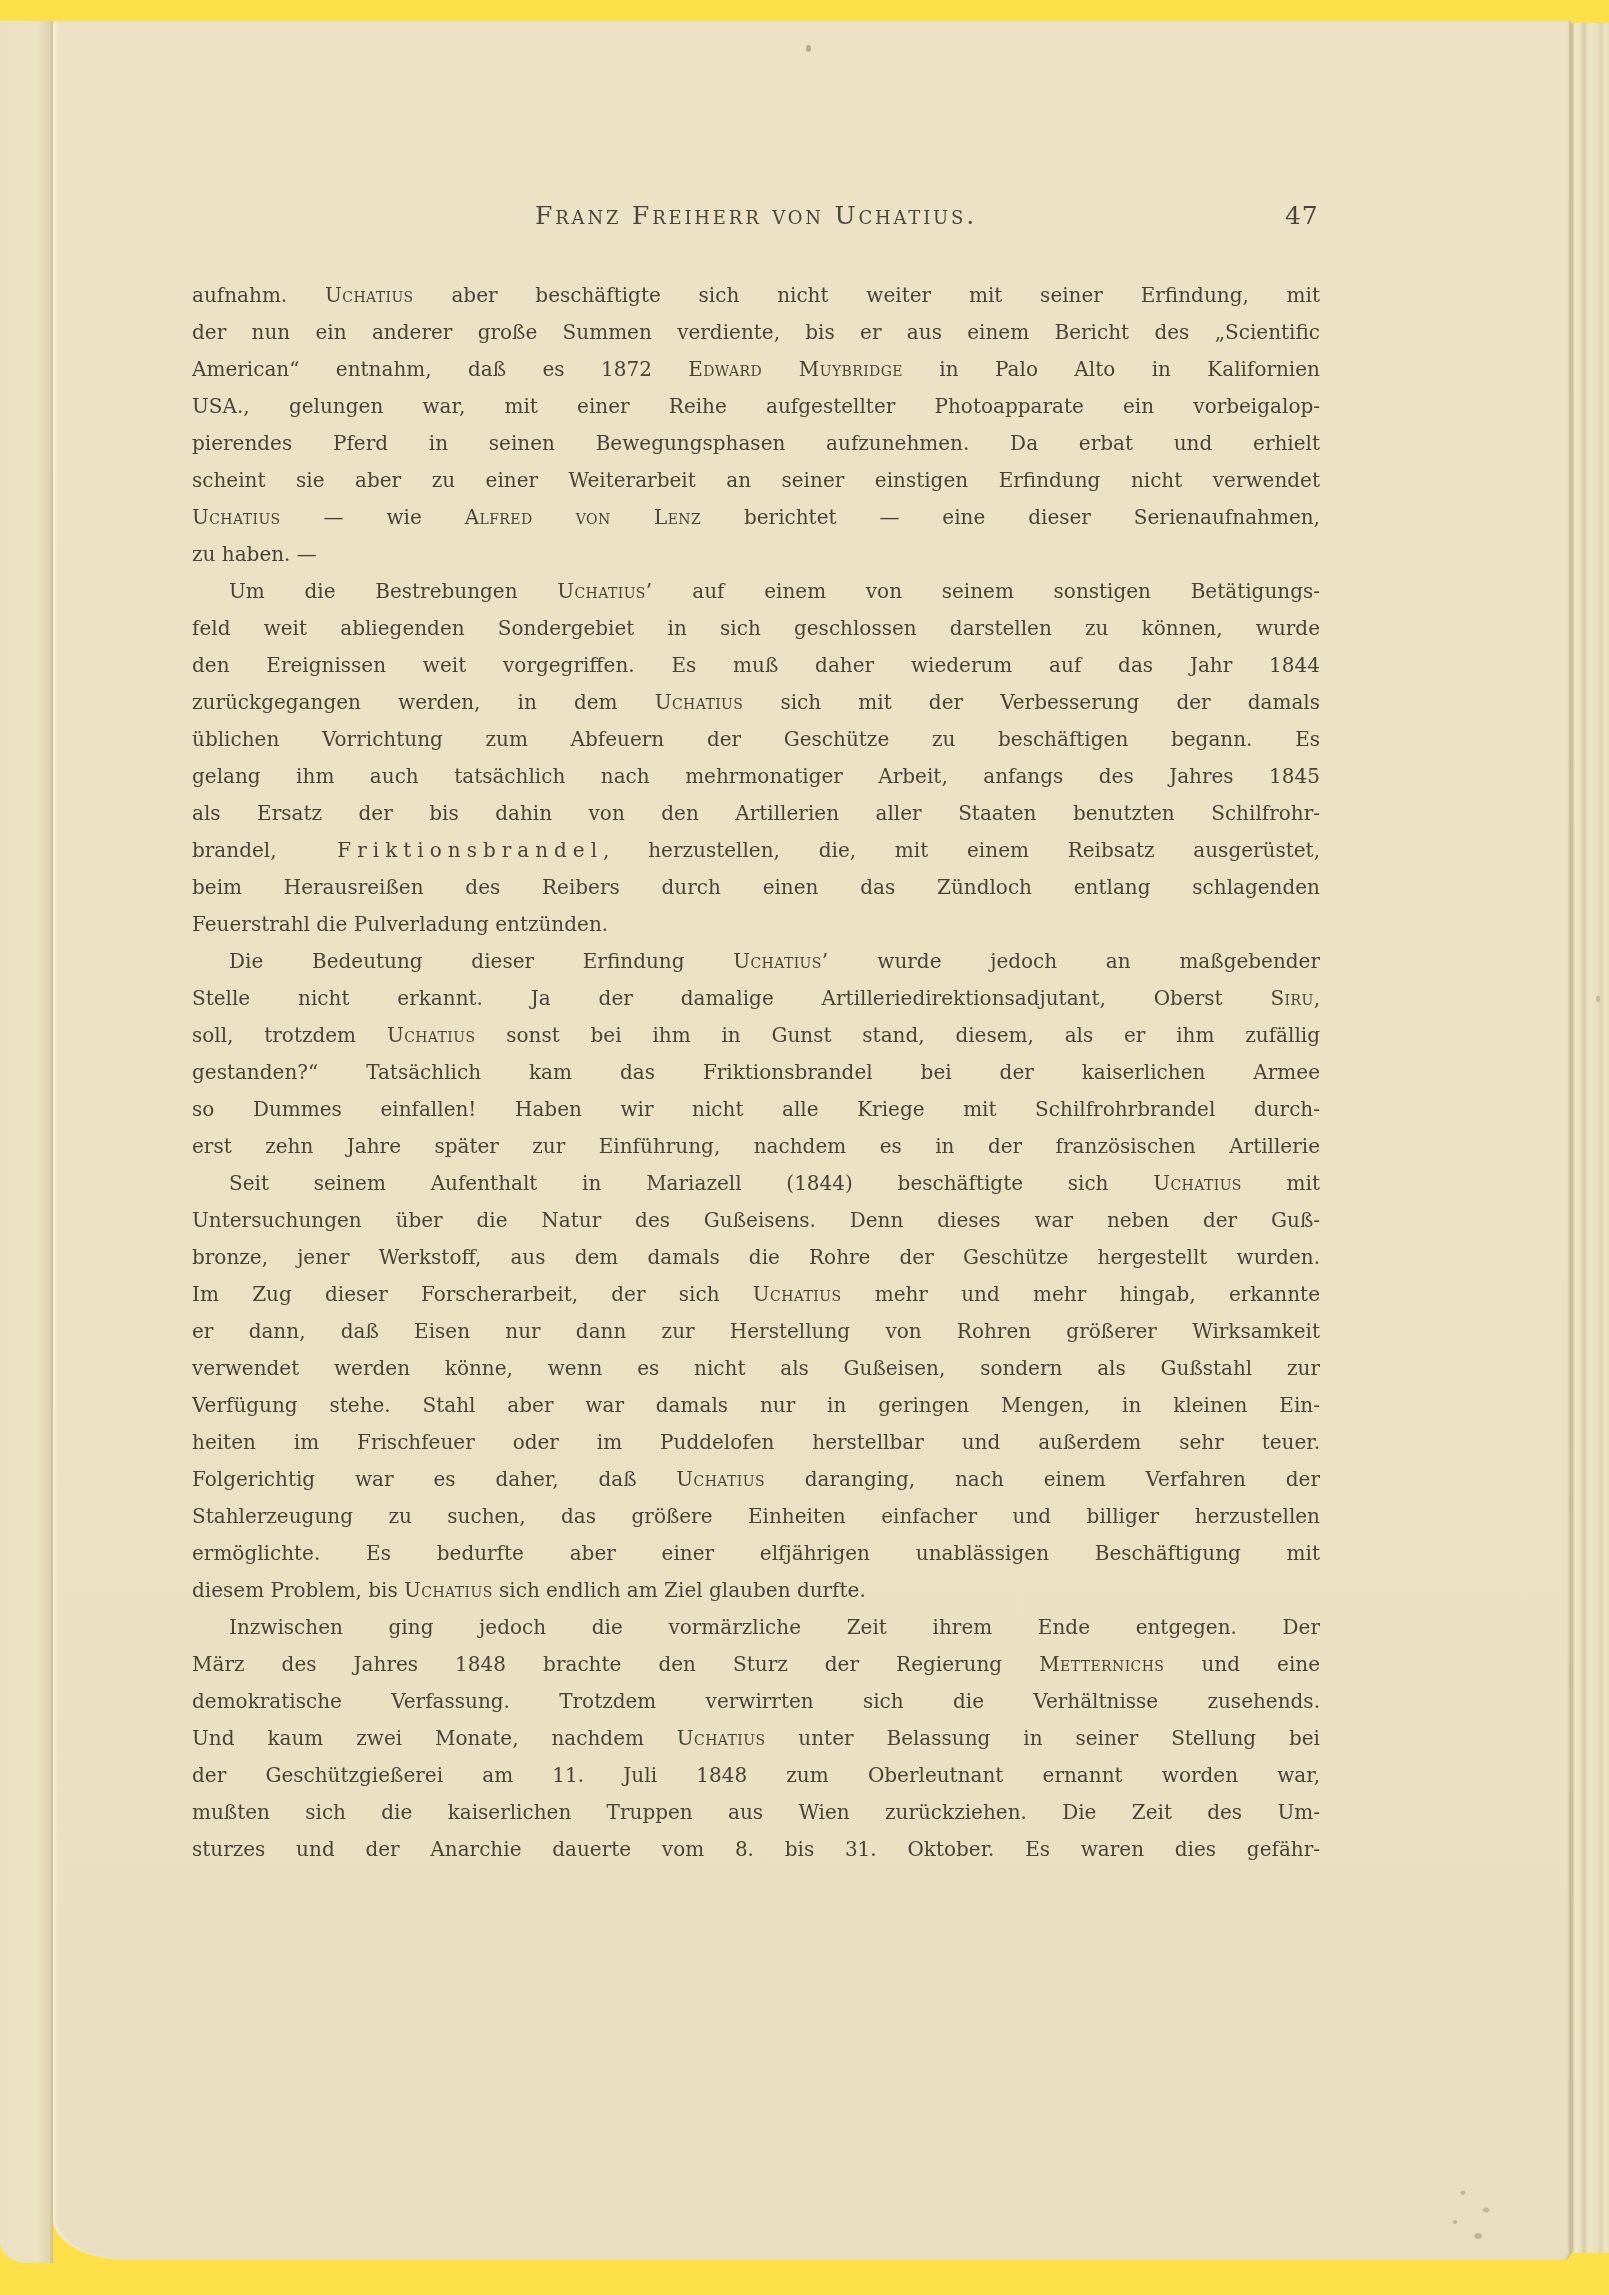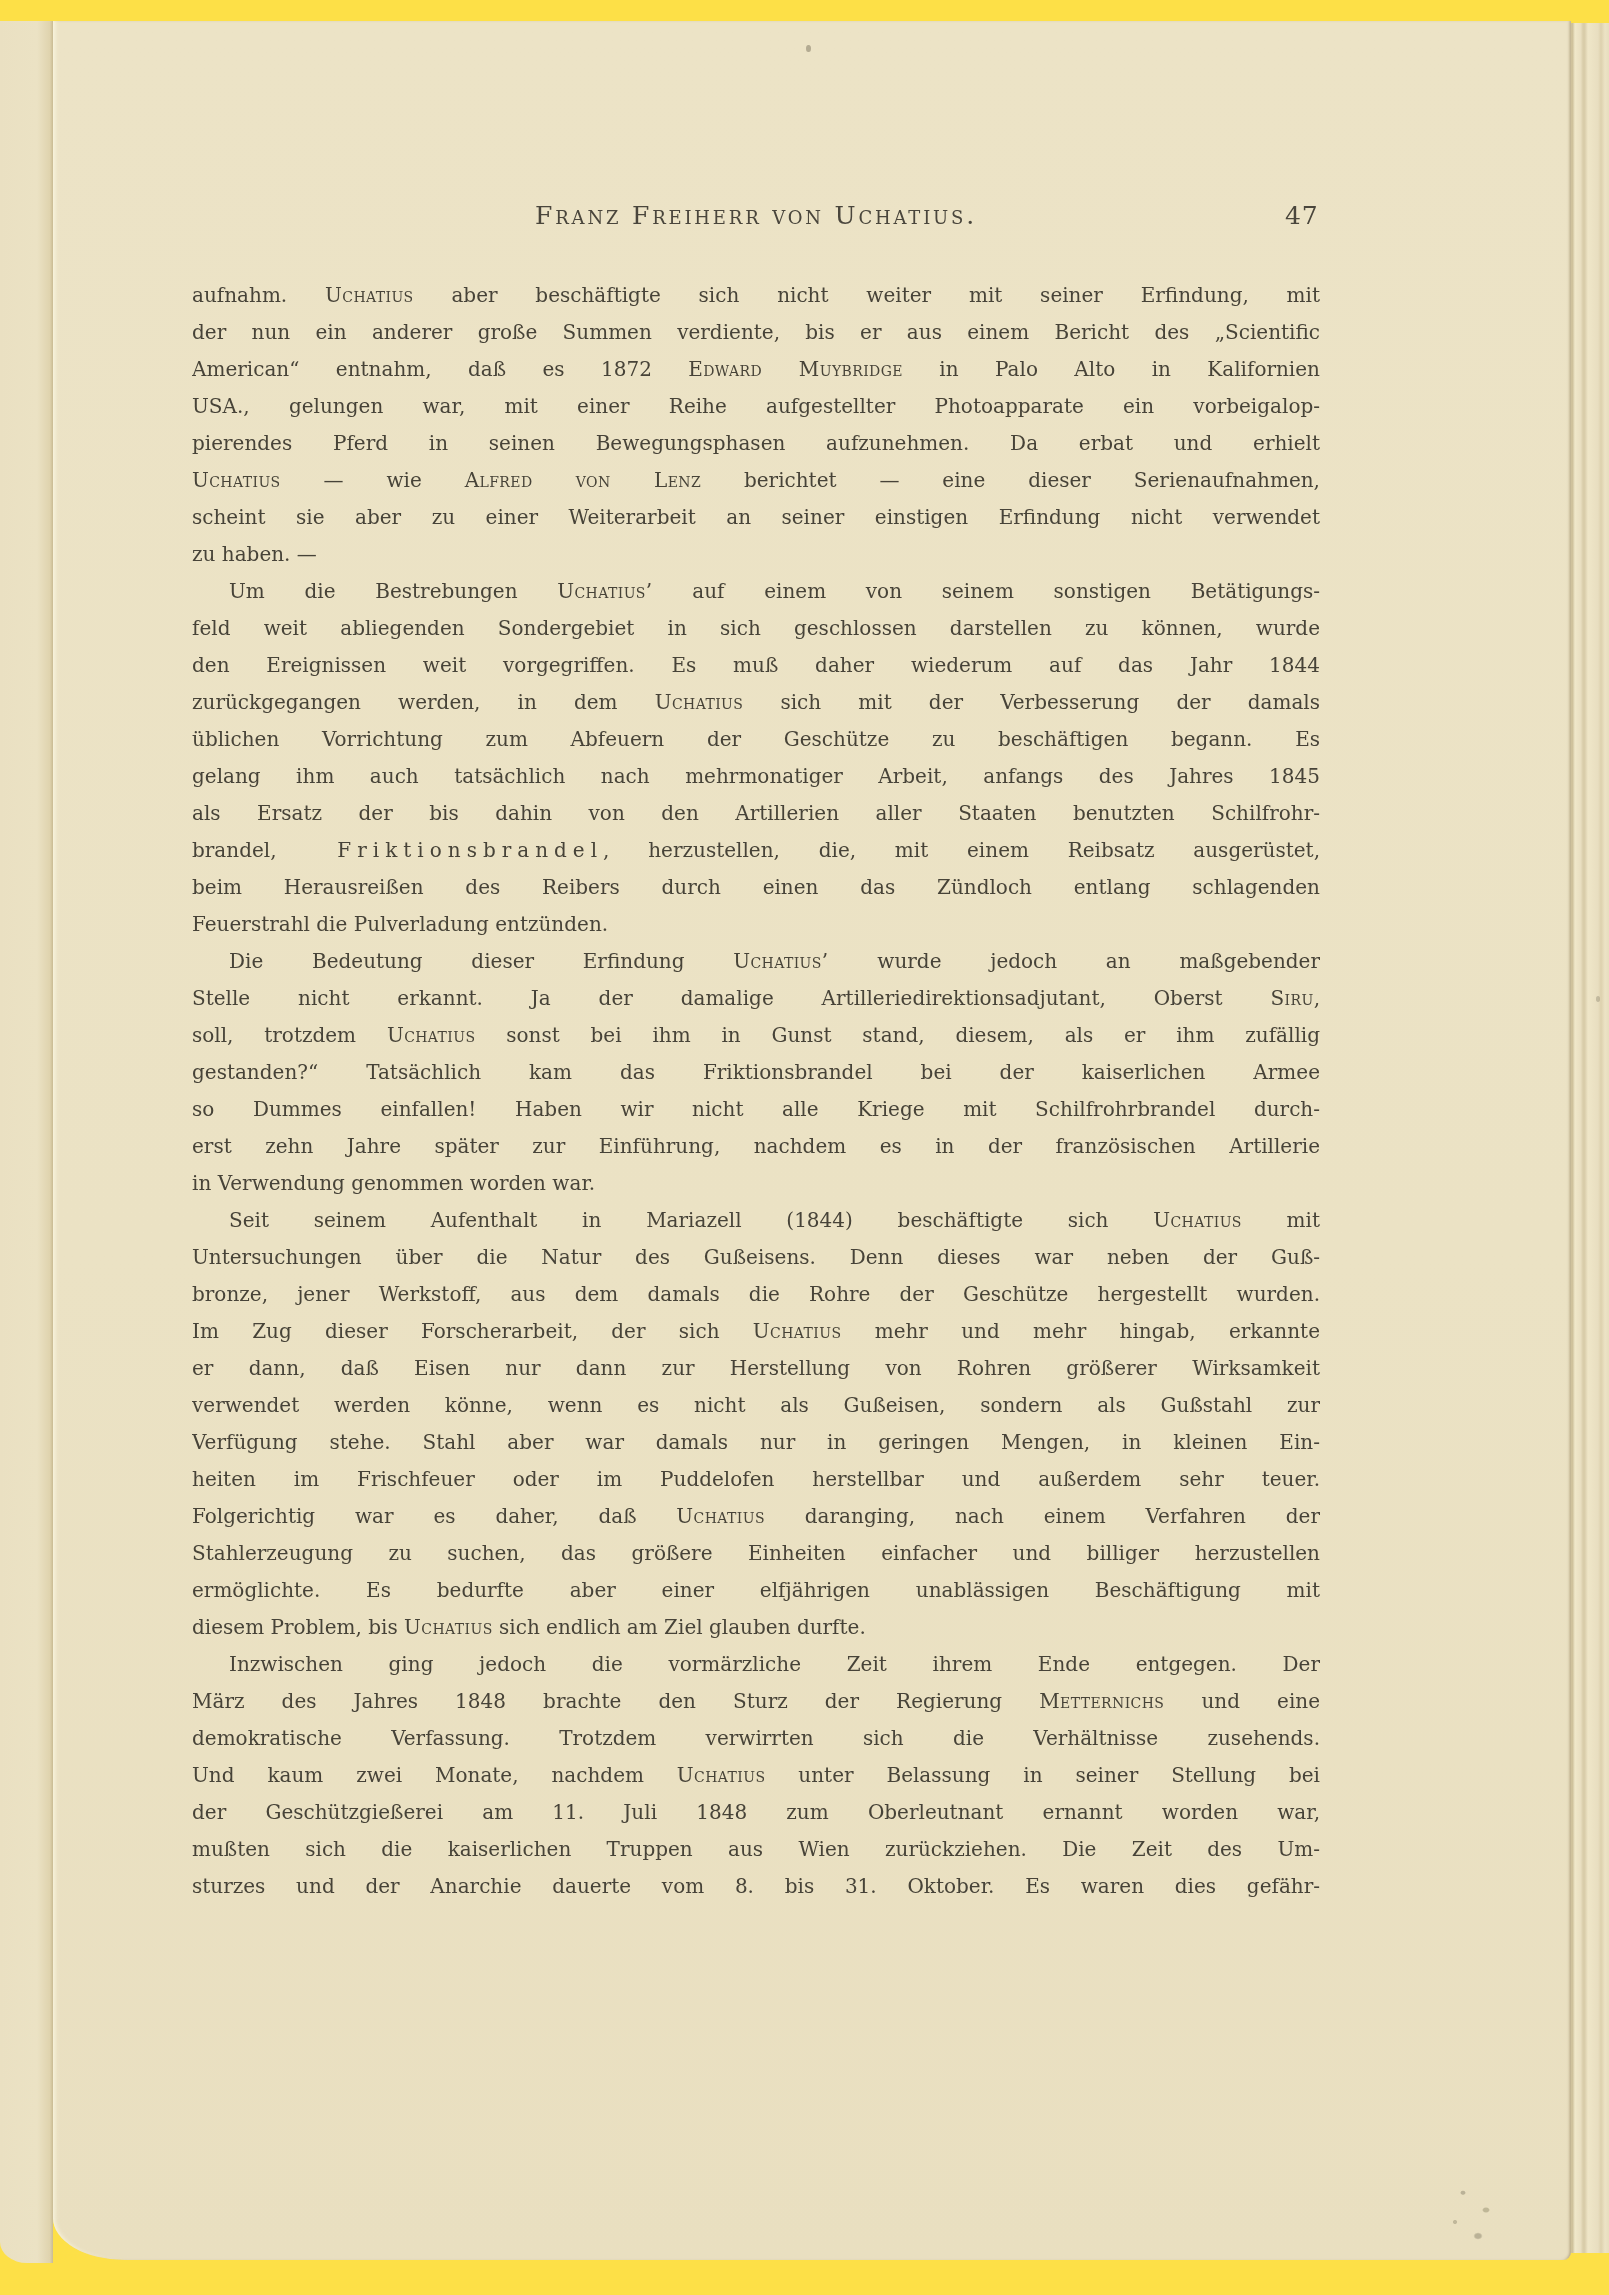--- a/index.html
+++ b/index.html
@@ -59,40 +59,39 @@
     <div class="doc-title">Franz Freiherr von Uchatius.</div>
     <div class="page-number">47</div>
   </div>
 
   <div class="text-block">
       <div class="line j"><span>aufnahm. </span><span class="sc">Uchatius</span><span> aber beschäftigte sich nicht weiter mit seiner Erfindung, mit</span></div>
       <div class="line j"><span>der nun ein anderer große Summen verdiente, bis er aus einem Bericht des „Scientific</span></div>
       <div class="line j"><span>American“ entnahm, daß es 1872 </span><span class="sc">Edward Muybridge</span><span> in Palo Alto in Kalifornien</span></div>
       <div class="line j"><span>USA., gelungen war, mit einer Reihe aufgestellter Photoapparate ein vorbeigalop-</span></div>
       <div class="line j"><span>pierendes Pferd in seinen Bewegungsphasen aufzunehmen. Da erbat und erhielt</span></div>
+      <div class="line j"><span>scheint sie aber zu einer Weiterarbeit an seiner einstigen Erfindung nicht verwendet</span></div>
       <div class="line j"><span class="sc">Uchatius</span><span> — wie </span><span class="sc">Alfred von Lenz</span><span> berichtet — eine dieser Serienaufnahmen,</span></div>
-      <div class="line j"><span>scheint sie aber zu einer Weiterarbeit an seiner einstigen Erfindung nicht verwendet</span></div>
       <div class="line end"><span>zu haben. —</span></div>
       <div class="line j indent"><span>Um die Bestrebungen </span><span class="sc">Uchatius’</span><span> auf einem von seinem sonstigen Betätigungs-</span></div>
       <div class="line j"><span>feld weit abliegenden Sondergebiet in sich geschlossen darstellen zu können, wurde</span></div>
       <div class="line j"><span>den Ereignissen weit vorgegriffen. Es muß daher wiederum auf das Jahr 1844</span></div>
       <div class="line j"><span>zurückgegangen werden, in dem </span><span class="sc">Uchatius</span><span> sich mit der Verbesserung der damals</span></div>
       <div class="line j"><span>üblichen Vorrichtung zum Abfeuern der Geschütze zu beschäftigen begann. Es</span></div>
       <div class="line j"><span>gelang ihm auch tatsächlich nach mehrmonatiger Arbeit, anfangs des Jahres 1845</span></div>
       <div class="line j"><span>als Ersatz der bis dahin von den Artillerien aller Staaten benutzten Schilfrohr-</span></div>
       <div class="line j"><span>brandel, </span><span class="sp">Friktionsbrandel</span><span>, herzustellen, die, mit einem Reibsatz ausgerüstet,</span></div>
       <div class="line j"><span>beim Herausreißen des Reibers durch einen das Zündloch entlang schlagenden</span></div>
       <div class="line end"><span>Feuerstrahl die Pulverladung entzünden.</span></div>
       <div class="line j indent"><span>Die Bedeutung dieser Erfindung </span><span class="sc">Uchatius’</span><span> wurde jedoch an maßgebender</span></div>
       <div class="line j"><span>Stelle nicht erkannt. Ja der damalige Artilleriedirektionsadjutant, Oberst </span><span class="sc">Siru</span><span>,</span></div>
       <div class="line j"><span>soll, trotzdem </span><span class="sc">Uchatius</span><span> sonst bei ihm in Gunst stand, diesem, als er ihm zufällig</span></div>
       <div class="line j"><span>gestanden?“ Tatsächlich kam das Friktionsbrandel bei der kaiserlichen Armee</span></div>
       <div class="line j"><span>so Dummes einfallen! Haben wir nicht alle Kriege mit Schilfrohrbrandel durch-</span></div>
       <div class="line j"><span>erst zehn Jahre später zur Einführung, nachdem es in der französischen Artillerie</span></div>
-      <div class="line end"><span>in Verwendung genommen worden war.</span></div>
       <div class="line j indent"><span>Seit seinem Aufenthalt in Mariazell (1844) beschäftigte sich </span><span class="sc">Uchatius</span><span> mit</span></div>
       <div class="line j"><span>Untersuchungen über die Natur des Gußeisens. Denn dieses war neben der Guß-</span></div>
       <div class="line j"><span>bronze, jener Werkstoff, aus dem damals die Rohre der Geschütze hergestellt wurden.</span></div>
       <div class="line j"><span>Im Zug dieser Forscherarbeit, der sich </span><span class="sc">Uchatius</span><span> mehr und mehr hingab, erkannte</span></div>
       <div class="line j"><span>er dann, daß Eisen nur dann zur Herstellung von Rohren größerer Wirksamkeit</span></div>
       <div class="line j"><span>verwendet werden könne, wenn es nicht als Gußeisen, sondern als Gußstahl zur</span></div>
       <div class="line j"><span>Verfügung stehe. Stahl aber war damals nur in geringen Mengen, in kleinen Ein-</span></div>
       <div class="line j"><span>heiten im Frischfeuer oder im Puddelofen herstellbar und außerdem sehr teuer.</span></div>
       <div class="line j"><span>Folgerichtig war es daher, daß </span><span class="sc">Uchatius</span><span> daranging, nach einem Verfahren der</span></div>
       <div class="line j"><span>Stahlerzeugung zu suchen, das größere Einheiten einfacher und billiger herzustellen</span></div>

